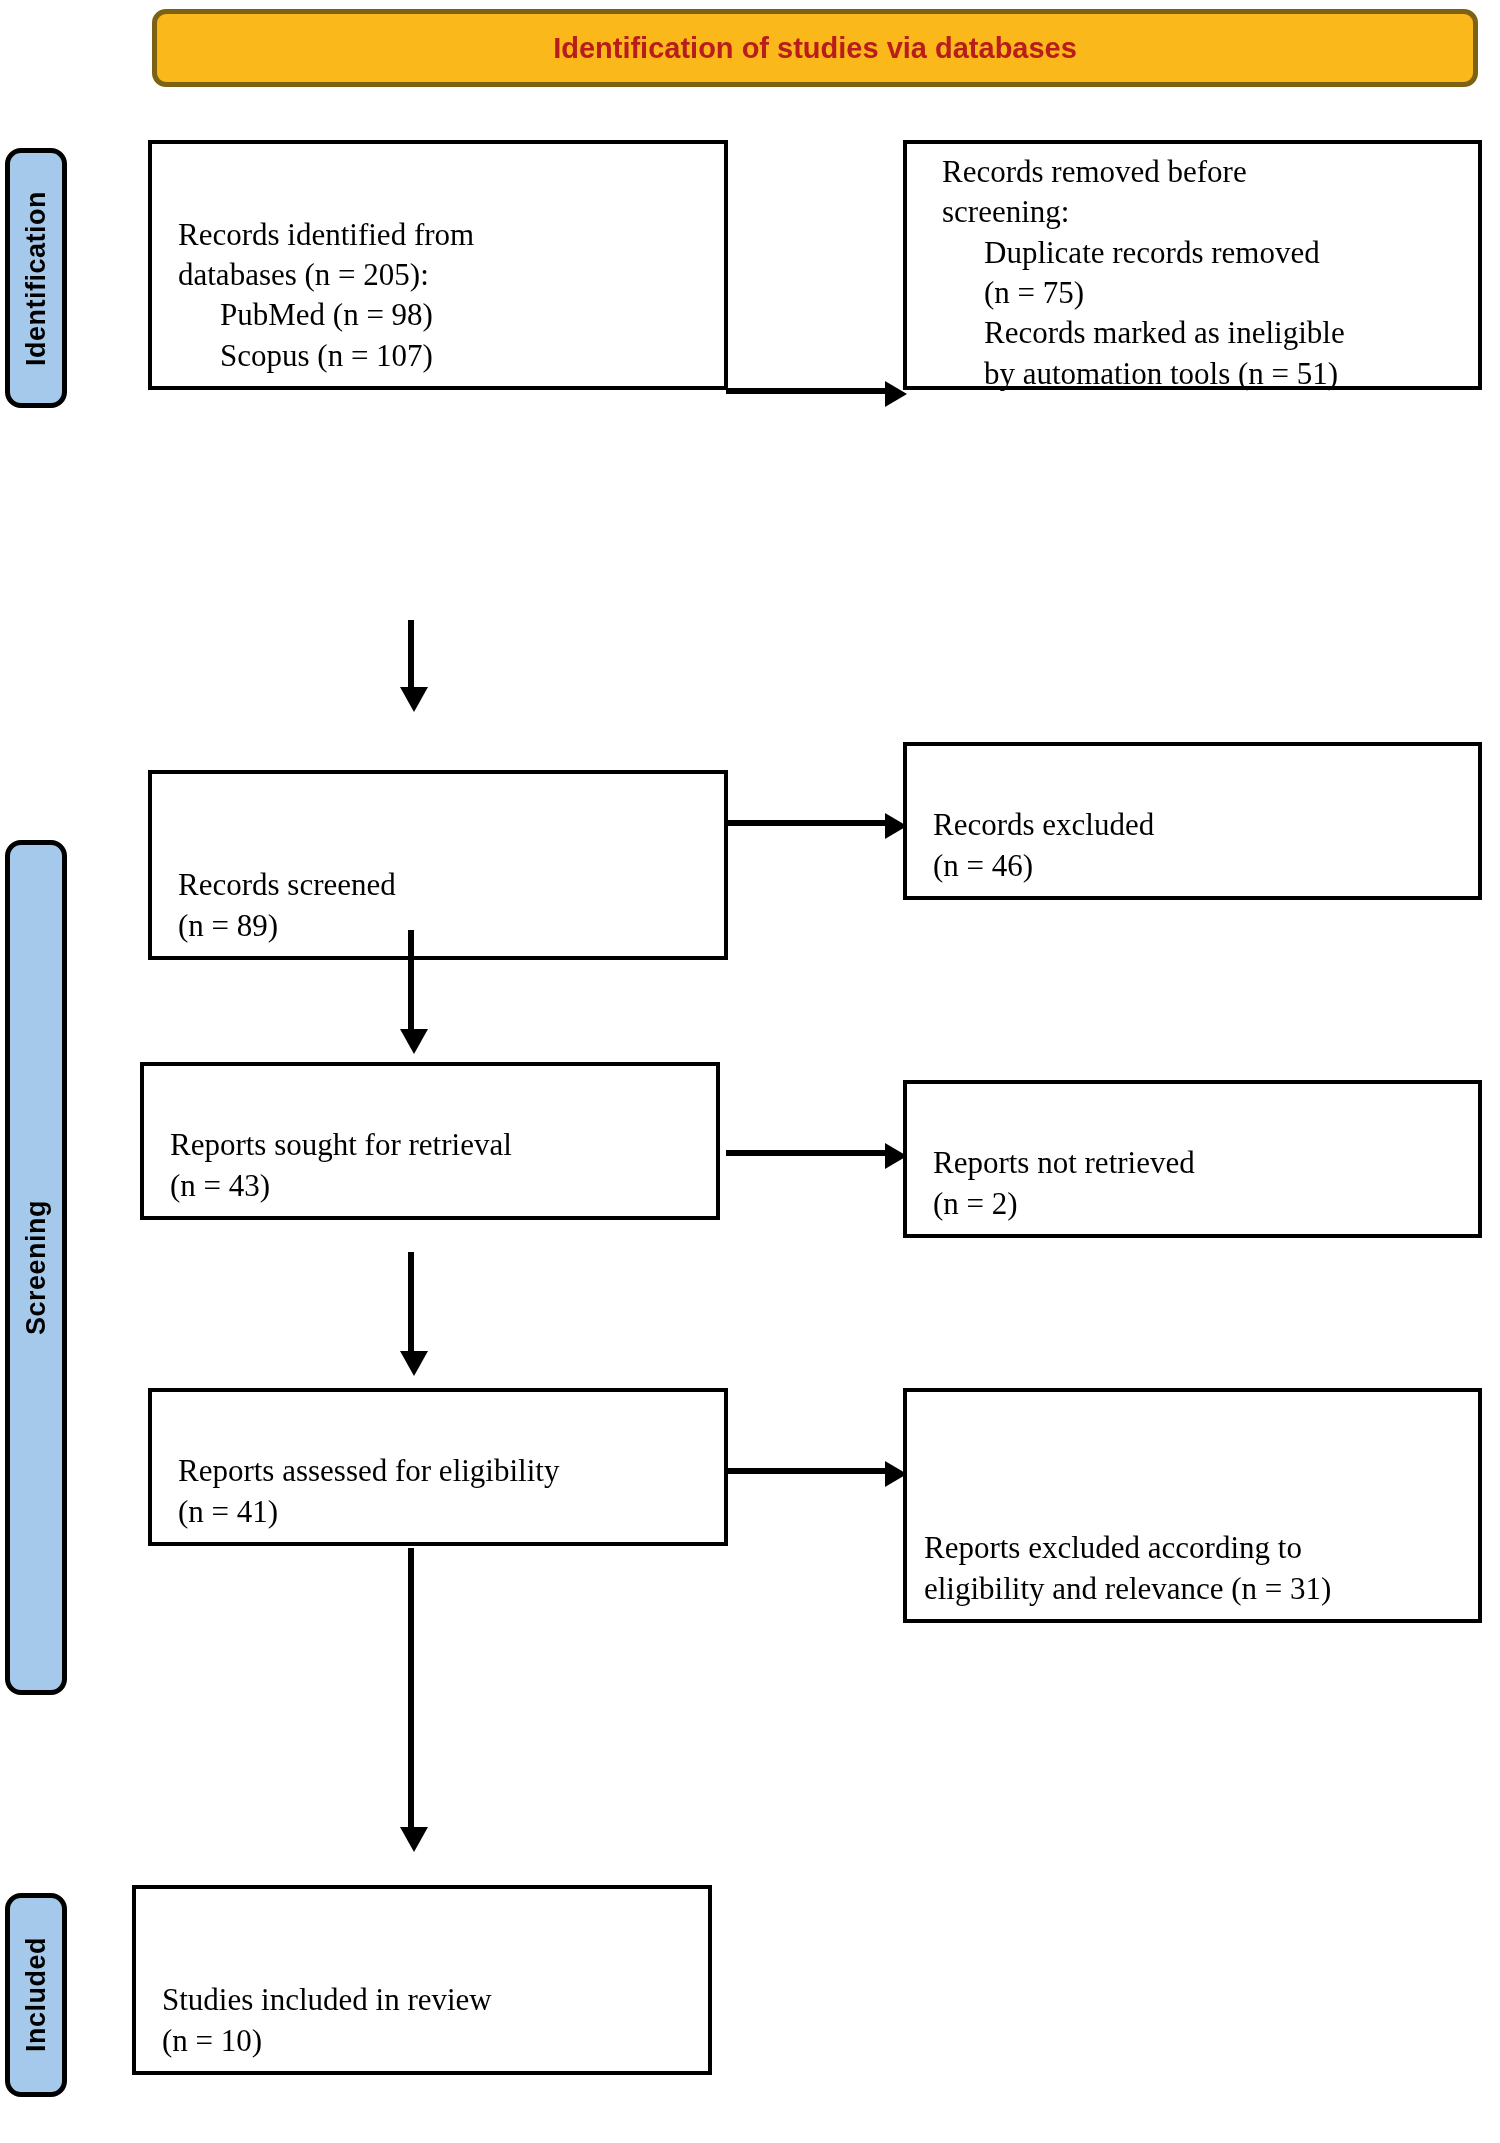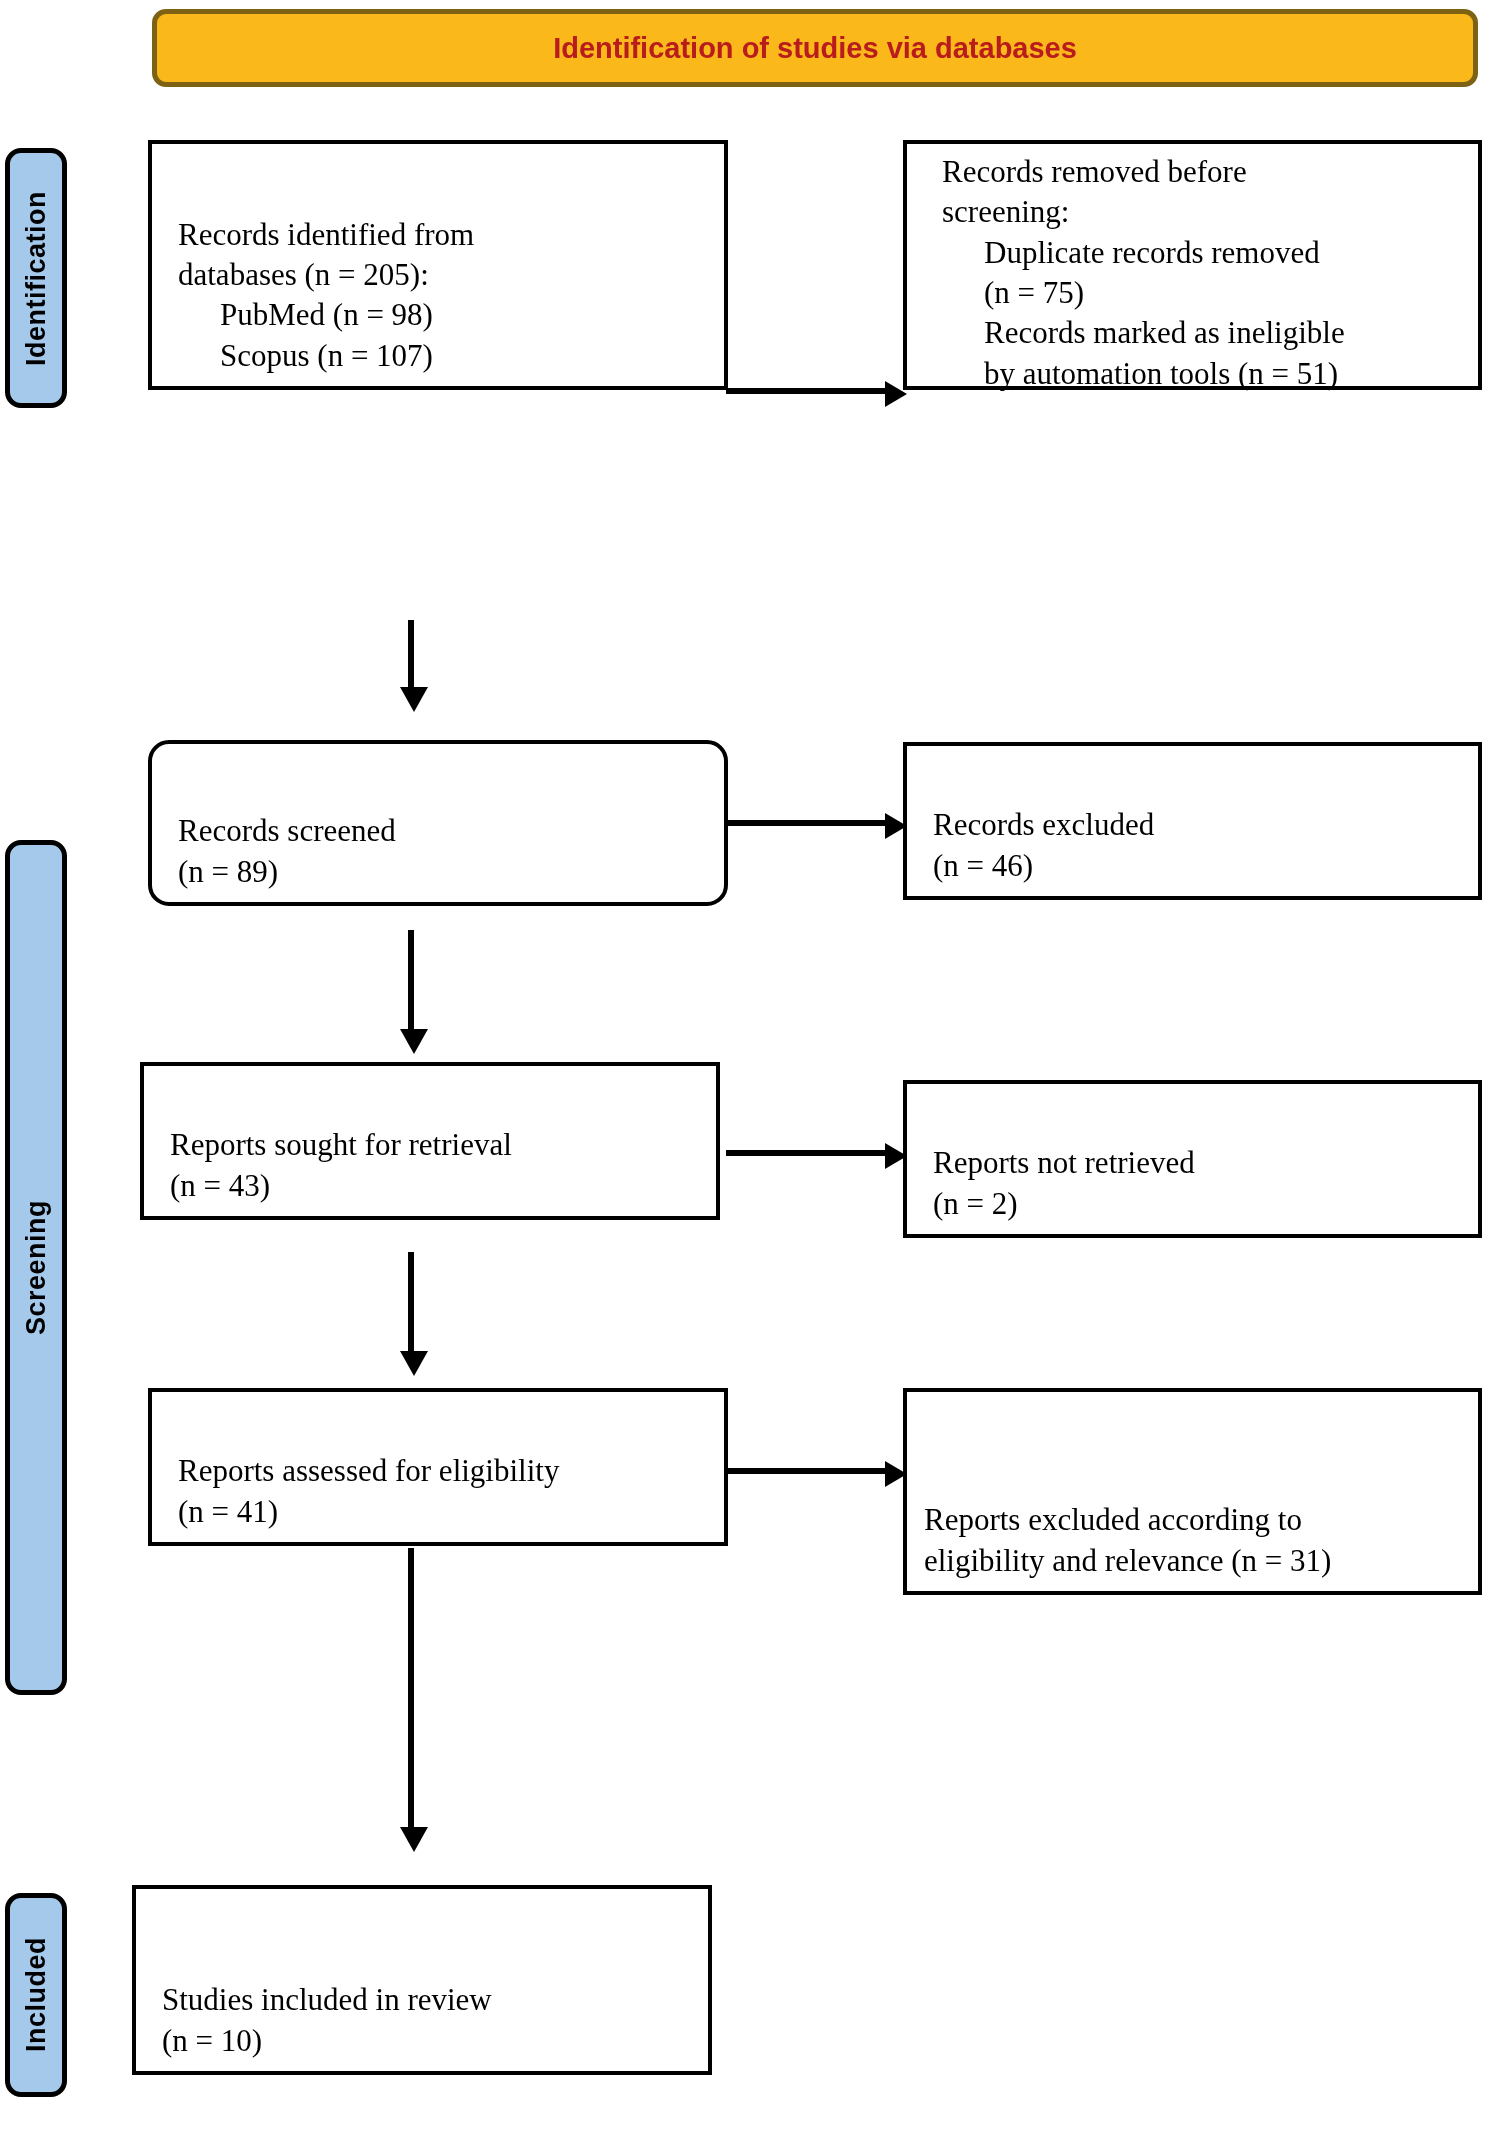--- a/index.html
+++ b/index.html
@@ -82,26 +82,26 @@
     font-family: "Liberation Serif", "DejaVu Serif", serif;
     font-size: 31px;
     line-height: 1.30;
     color: #000000;
     white-space: pre;
   }
   .flow-line.indent { padding-left: 42px; }
 
   #box-identified    { left: 148px; top: 140px;  width: 580px; height: 250px; }
   #box-removed       { left: 903px; top: 140px;  width: 579px; height: 250px; }
-  #box-screened      { left: 148px; top: 740px;  width: 580px; height: 166px; border-radius: 21px; }
+  #box-screened      { left: 148px; top: 770px;  width: 580px; height: 190px; }
   #box-excluded      { left: 903px; top: 742px;  width: 579px; height: 158px; }
   #box-sought        { left: 140px; top: 1062px; width: 580px; height: 158px; }
   #box-not-retrieved { left: 903px; top: 1080px; width: 579px; height: 158px; }
   #box-assessed      { left: 148px; top: 1388px; width: 580px; height: 158px; }
-  #box-rep-excluded  { left: 903px; top: 1388px; width: 579px; height: 207px; padding-left: 17px; }
+  #box-rep-excluded  { left: 903px; top: 1388px; width: 579px; height: 235px; padding-left: 17px; }
   #box-included      { left: 132px; top: 1885px; width: 580px; height: 190px; }
 
   
   .arrow-h {
     position: absolute;
     height: 0;
     border-top: 6px solid #000000;
   }
   .arrow-h::after {
     content: "";

